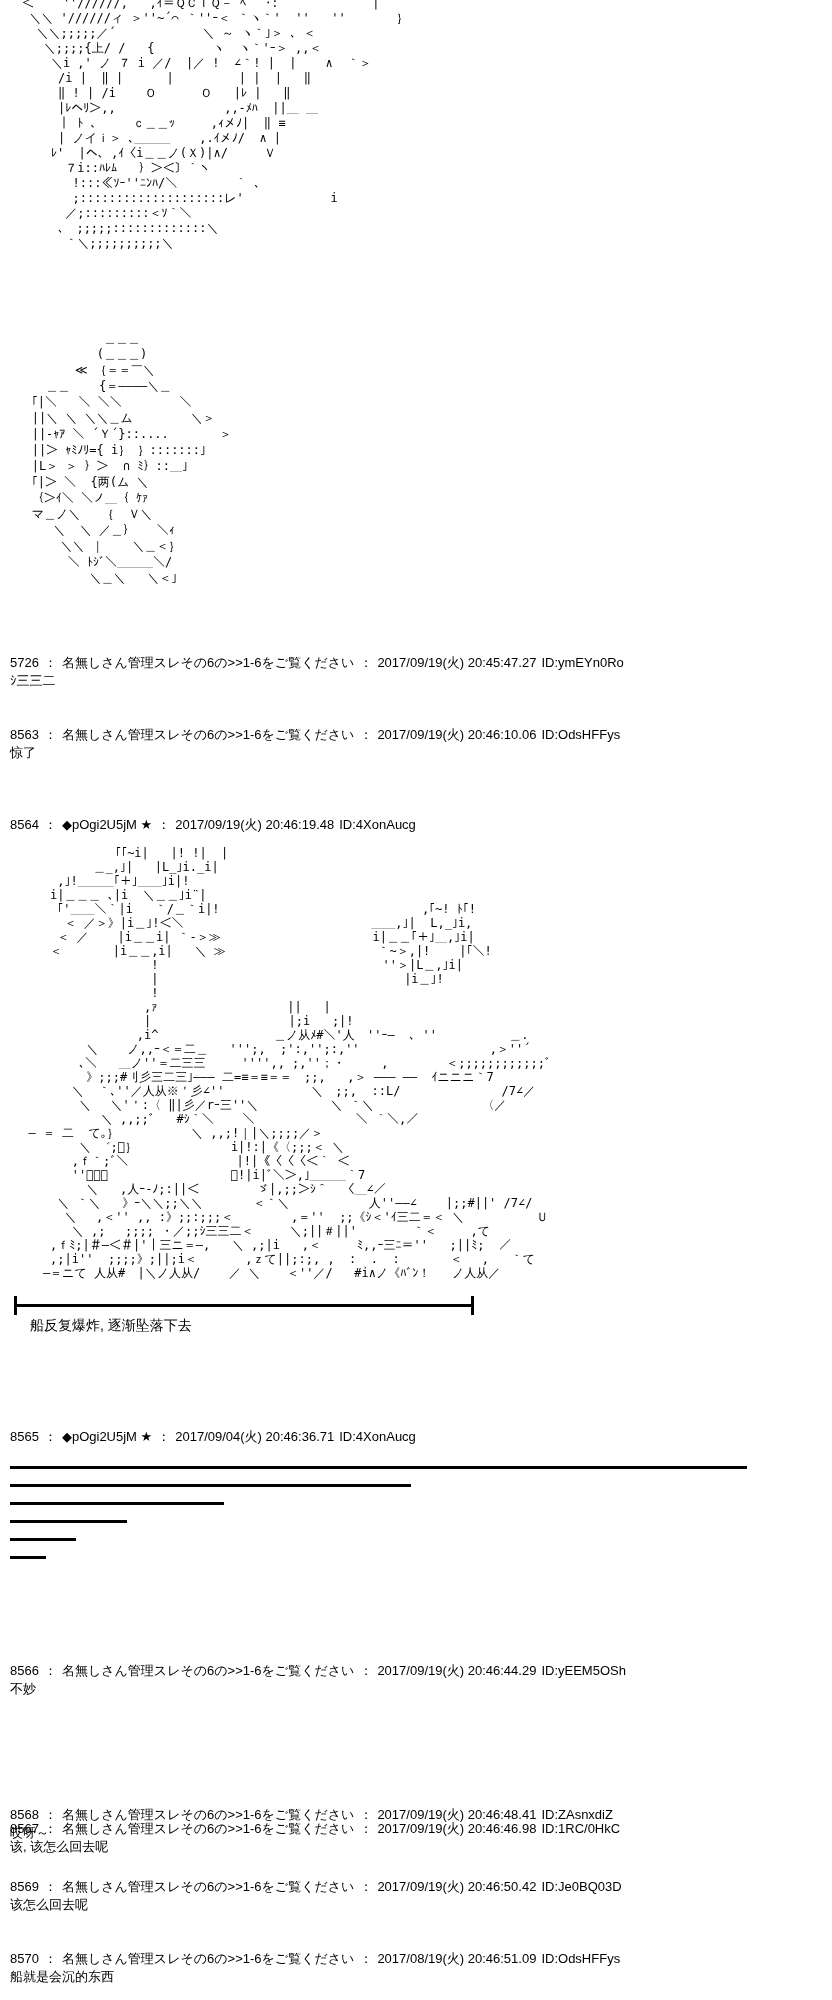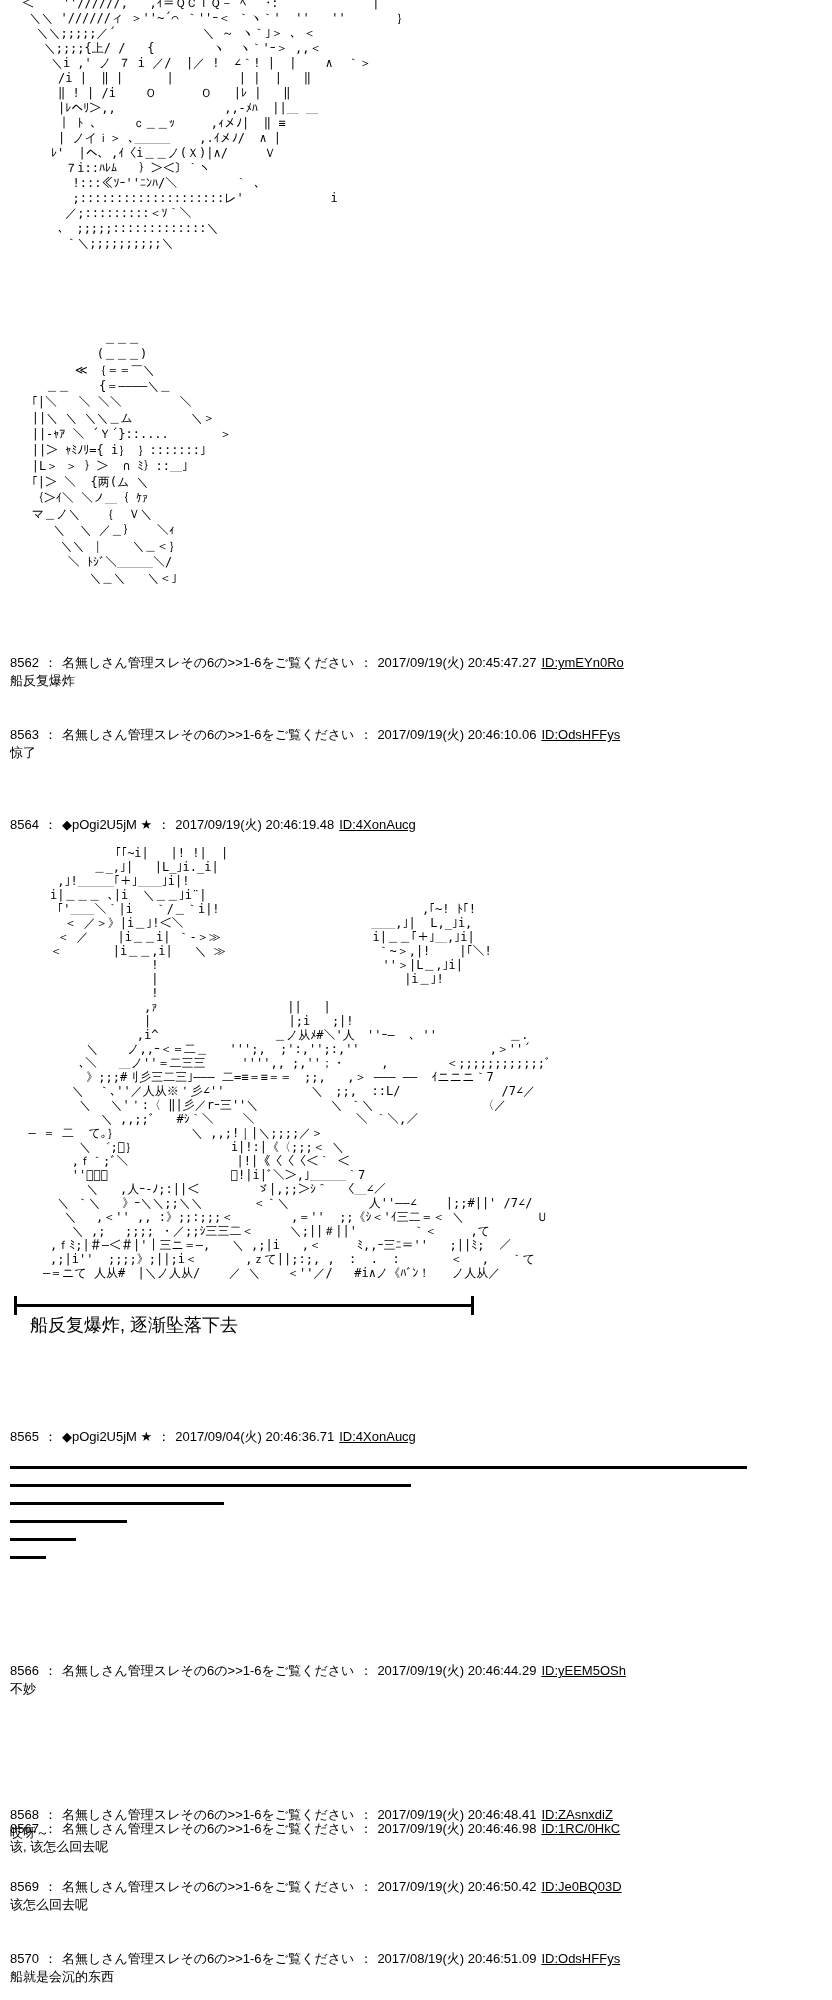--- a/index.html
+++ b/index.html
@@ -11,29 +11,29 @@
     position:absolute;margin:0;color:#000;
     font-family:"DejaVu Sans Mono",monospace;
     white-space:pre;letter-spacing:0;
   }
   #aa-top{left:22px;top:-4px;font-size:12px;line-height:15px;}
   #aa-robot{left:10px;top:330px;font-size:12px;line-height:16px;}
   #aa-explosion{left:14px;top:846px;font-size:12px;line-height:14px;}
   .post{position:absolute;left:10px;font-size:13px;line-height:18px;white-space:nowrap;}
   .post-header{white-space:nowrap;}
   .sep{margin:0 5px;}
-  .pid{margin-left:5px;text-decoration:underline;}
+  .pid{margin-left:5px;}
   .post-body{white-space:pre-wrap;}
   
   #gauge{position:absolute;left:14px;top:1296px;width:460px;height:19px;}
   #gauge .bar{position:absolute;left:0;top:8px;width:100%;height:3px;background:#000;}
   #gauge .tick{position:absolute;top:0;width:3px;height:19px;background:#000;}
   #gauge .tick.left{left:0;}
   #gauge .tick.right{right:0;}
-  #caption{position:absolute;left:30px;top:1316px;font-size:18px;line-height:18px;}
+  #caption{position:absolute;left:30px;top:1316px;font-size:14px;line-height:18px;}
   .fade-line{position:absolute;left:10px;height:3px;background:#000;}
 </style>
 </head>
 <body>
 
 <pre class="aa" id="aa-top">＜    ''//////,   ,ｲ＝ＱＣＴＱ－ ﾍ｀ ･:             |
  ＼＼ '//////ィ ＞''~´⌒ ｀''ｰ＜ ｀ヽ｀'  ''   ''       ｝
   ＼＼;;;;;／´            ＼ ～ ヽ｀｣＞ ､ ＜
    ＼;;;;{上/ /   {        ヽ  ヽ｀'ｰ＞ ,,＜
     ＼i ,' ノ ７ i ／/  |／ !  ∠｀! |  |    ∧  ｀＞
@@ -61,22 +61,22 @@
    |L＞ ＞ ｝＞  ∩ ﾐ｝::＿｣
    ｢|＞ ＼  {两(ム ＼
    ｛＞ｲ＼ ＼ノ＿｛ ｹｧ
    マ＿ノ＼   ｛  Ｖ＼
       ＼  ＼ ／＿｝   ＼ｨ
        ＼＼ ｜    ＼＿＜｝
         ＼ ﾄｼﾞ＼＿＿＿＼/
            ＼＿＼   ＼＜｣</pre>
 
 <div class="post" style="top:654px">
-  <div class="post-header"><span>8562</span><span class="sep">：</span><span>名無しさん管理スレその6の&gt;&gt;1-6をご覧ください</span><span class="sep">：</span><span>2017/09/19(火) 20:45:47.27</span><span class="pid">ID:ymEYn0Ro</span></div>
-  <div class="post-body">船反复爆炸</div>
+  <div class="post-header"><span>5726</span><span class="sep">：</span><span>名無しさん管理スレその6の&gt;&gt;1-6をご覧ください</span><span class="sep">：</span><span>2017/09/19(火) 20:45:47.27</span><span class="pid">ID:ymEYn0Ro</span></div>
+  <div class="post-body">ｼ三三二</div>
 </div>
 
 <div class="post" style="top:726px">
   <div class="post-header"><span>8563</span><span class="sep">：</span><span>名無しさん管理スレその6の&gt;&gt;1-6をご覧ください</span><span class="sep">：</span><span>2017/09/19(火) 20:46:10.06</span><span class="pid">ID:OdsHFFys</span></div>
   <div class="post-body">惊了</div>
 </div>
 
 <div class="post" style="top:816px">
   <div class="post-header"><span>8564</span><span class="sep">：</span><span>◆pOgi2U5jM ★</span><span class="sep">：</span><span>2017/09/19(火) 20:46:19.48</span><span class="pid">ID:4XonAucg</span></div>
 </div>

